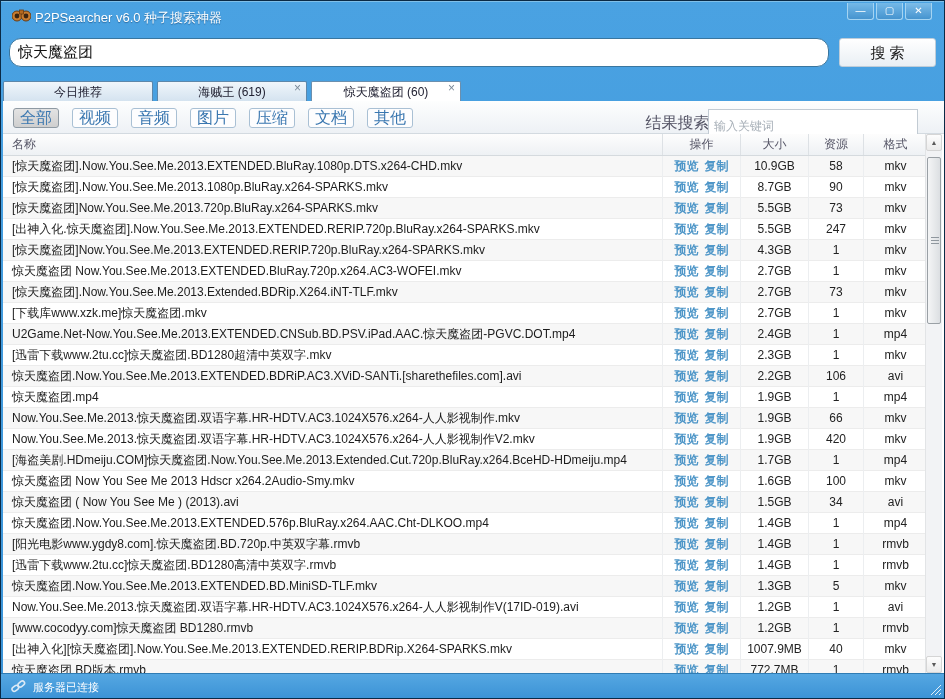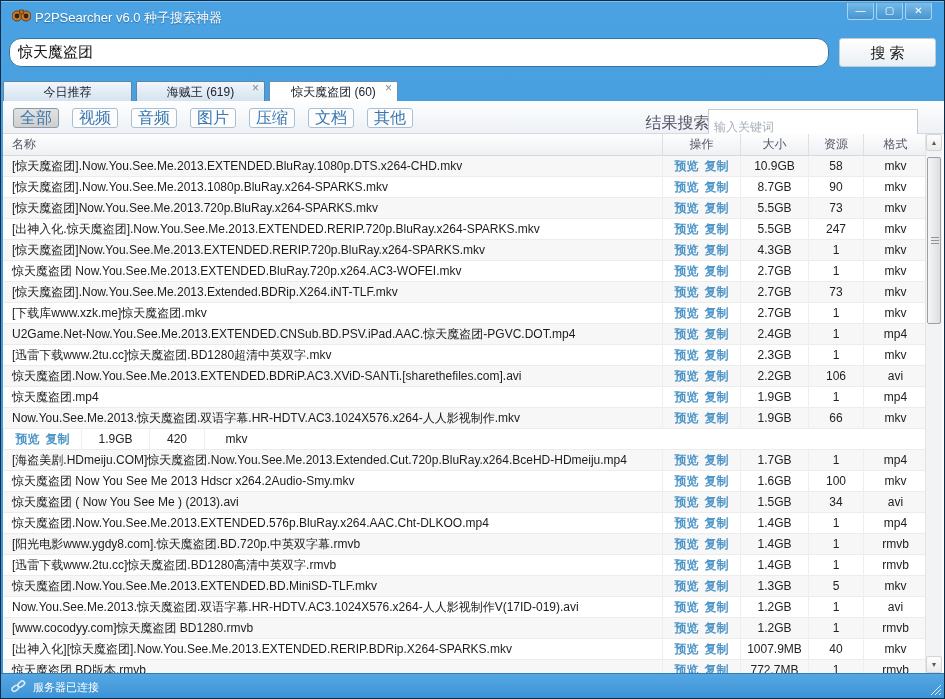--- a/index.html
+++ b/index.html
@@ -15,36 +15,36 @@
   .winbtn{width:27px;height:17px;border:1px solid #a5d4f2;border-top:none;border-radius:0 0 3px 3px;
     background:linear-gradient(#74b9e8,#4694cf);color:#fff;font-size:10px;line-height:15px;text-align:center;cursor:default;}
   .winbtn.close{background:linear-gradient(#7ebde9,#4694cf);}
   
   .search-input{position:absolute;left:8px;top:37px;width:820px;height:29px;border:1px solid #39769f;border-radius:12px;
     padding:0 8px;font-size:15px;color:#111;outline:none;background:#fff;}
   .search-btn{position:absolute;left:838px;top:37px;width:97px;height:29px;border:1px solid #bfcdd9;border-radius:3px;
     background:linear-gradient(#ffffff,#e9eff4);font-size:15px;color:#1a1a1a;text-align:center;line-height:27px;cursor:default;}
   
   .tabbar{position:absolute;left:2px;top:80px;height:21px;display:flex;gap:4px;}
-  .tab{position:relative;width:129px;height:21px;border:1px solid #5d87aa;border-bottom:none;border-radius:2px 2px 0 0;
+  .tab{position:relative;width:150px;height:21px;border:1px solid #5d87aa;border-bottom:none;border-radius:2px 2px 0 0;
     background:linear-gradient(#f0f6fb,#d3e2ef);font-size:12px;color:#223;text-align:center;line-height:20px;cursor:default;}
   .tab.active{background:#fff;border-color:#6b8fae;}
   .tab .tab-close{position:absolute;right:5px;top:-1px;font-size:12px;color:#7b8a99;line-height:14px;cursor:default;}
   
   .content-bg{position:absolute;left:2px;top:100px;width:941px;height:572px;background:#fff;}
   
   .filterbar{position:absolute;left:2px;top:100px;width:941px;height:33px;
     background:linear-gradient(#fdfefe,#edf1f5);border-bottom:1px solid #d3dae0;}
   .filters{position:absolute;left:10px;top:7px;display:flex;gap:13px;}
   .filter-btn{min-width:38px;height:20px;padding:0 6px;border:1px solid #a9c0d4;border-radius:3px;background:#fdfdfe;
     color:#3a77b0;font-size:16px;line-height:18px;text-align:center;cursor:default;}
   .filter-btn.active{background:linear-gradient(#e3e3e3,#cfcfcf);border-color:#8f9aa3;}
   .result-search-label{position:absolute;right:230px;top:12px;font-size:16px;color:#556;}
   .result-search-input{position:absolute;right:26px;top:8px;width:210px;height:35px;border:1px solid #c2cbd3;
-    padding:0 5px;font-size:12px;color:#333;outline:none;}
+    padding:0 5px;font-size:12px;color:#333;outline:none;font-family:Liberation Mono, monospace;}
   .result-search-input::placeholder{color:#a8b0b8;}
   
   .thead{position:absolute;left:2px;top:133px;width:924px;height:22px;display:flex;
     background:linear-gradient(#fdfdfd,#eef1f4);border-bottom:1px solid #d5dade;font-size:12px;color:#556;align-items:center;}
   .th{line-height:21px;text-align:center;border-left:1px solid #dde1e5;}
   .th:first-child{border-left:none;text-align:left;padding-left:9px;}
   .tbody{position:absolute;left:2px;top:155px;width:924px;height:517px;overflow:hidden;}
   .row{display:flex;height:21px;border-bottom:1px solid #ececec;background:#fff;}
   .row.odd{background:#f7f7f7;}
   .cell{height:21px;line-height:20px;font-size:12px;color:#1c1c1c;overflow:hidden;white-space:nowrap;}
@@ -215,20 +215,21 @@
         <div class="cell c-fmt">mp4</div>
       </div>
       <div class="row odd">
         <div class="cell c-name">Now.You.See.Me.2013.惊天魔盗团.双语字幕.HR-HDTV.AC3.1024X576.x264-人人影视制作.mkv</div>
         <div class="cell c-act"><a class="act-link">预览</a><a class="act-link">复制</a></div>
         <div class="cell c-size">1.9GB</div>
         <div class="cell c-res">66</div>
         <div class="cell c-fmt">mkv</div>
       </div>
       <div class="row">
+        <div class="cell c-name">Now.You.See.Me.2013.惊天魔盗团.双语字幕.HR-HDTV.AC3.1024X576.x264-人人影视制作V2.mkv</div>
         <div class="cell c-act"><a class="act-link">预览</a><a class="act-link">复制</a></div>
         <div class="cell c-size">1.9GB</div>
         <div class="cell c-res">420</div>
         <div class="cell c-fmt">mkv</div>
       </div>
       <div class="row odd">
         <div class="cell c-name">[海盗美剧.HDmeiju.COM]惊天魔盗团.Now.You.See.Me.2013.Extended.Cut.720p.BluRay.x264.BceHD-HDmeiju.mp4</div>
         <div class="cell c-act"><a class="act-link">预览</a><a class="act-link">复制</a></div>
         <div class="cell c-size">1.7GB</div>
         <div class="cell c-res">1</div>

